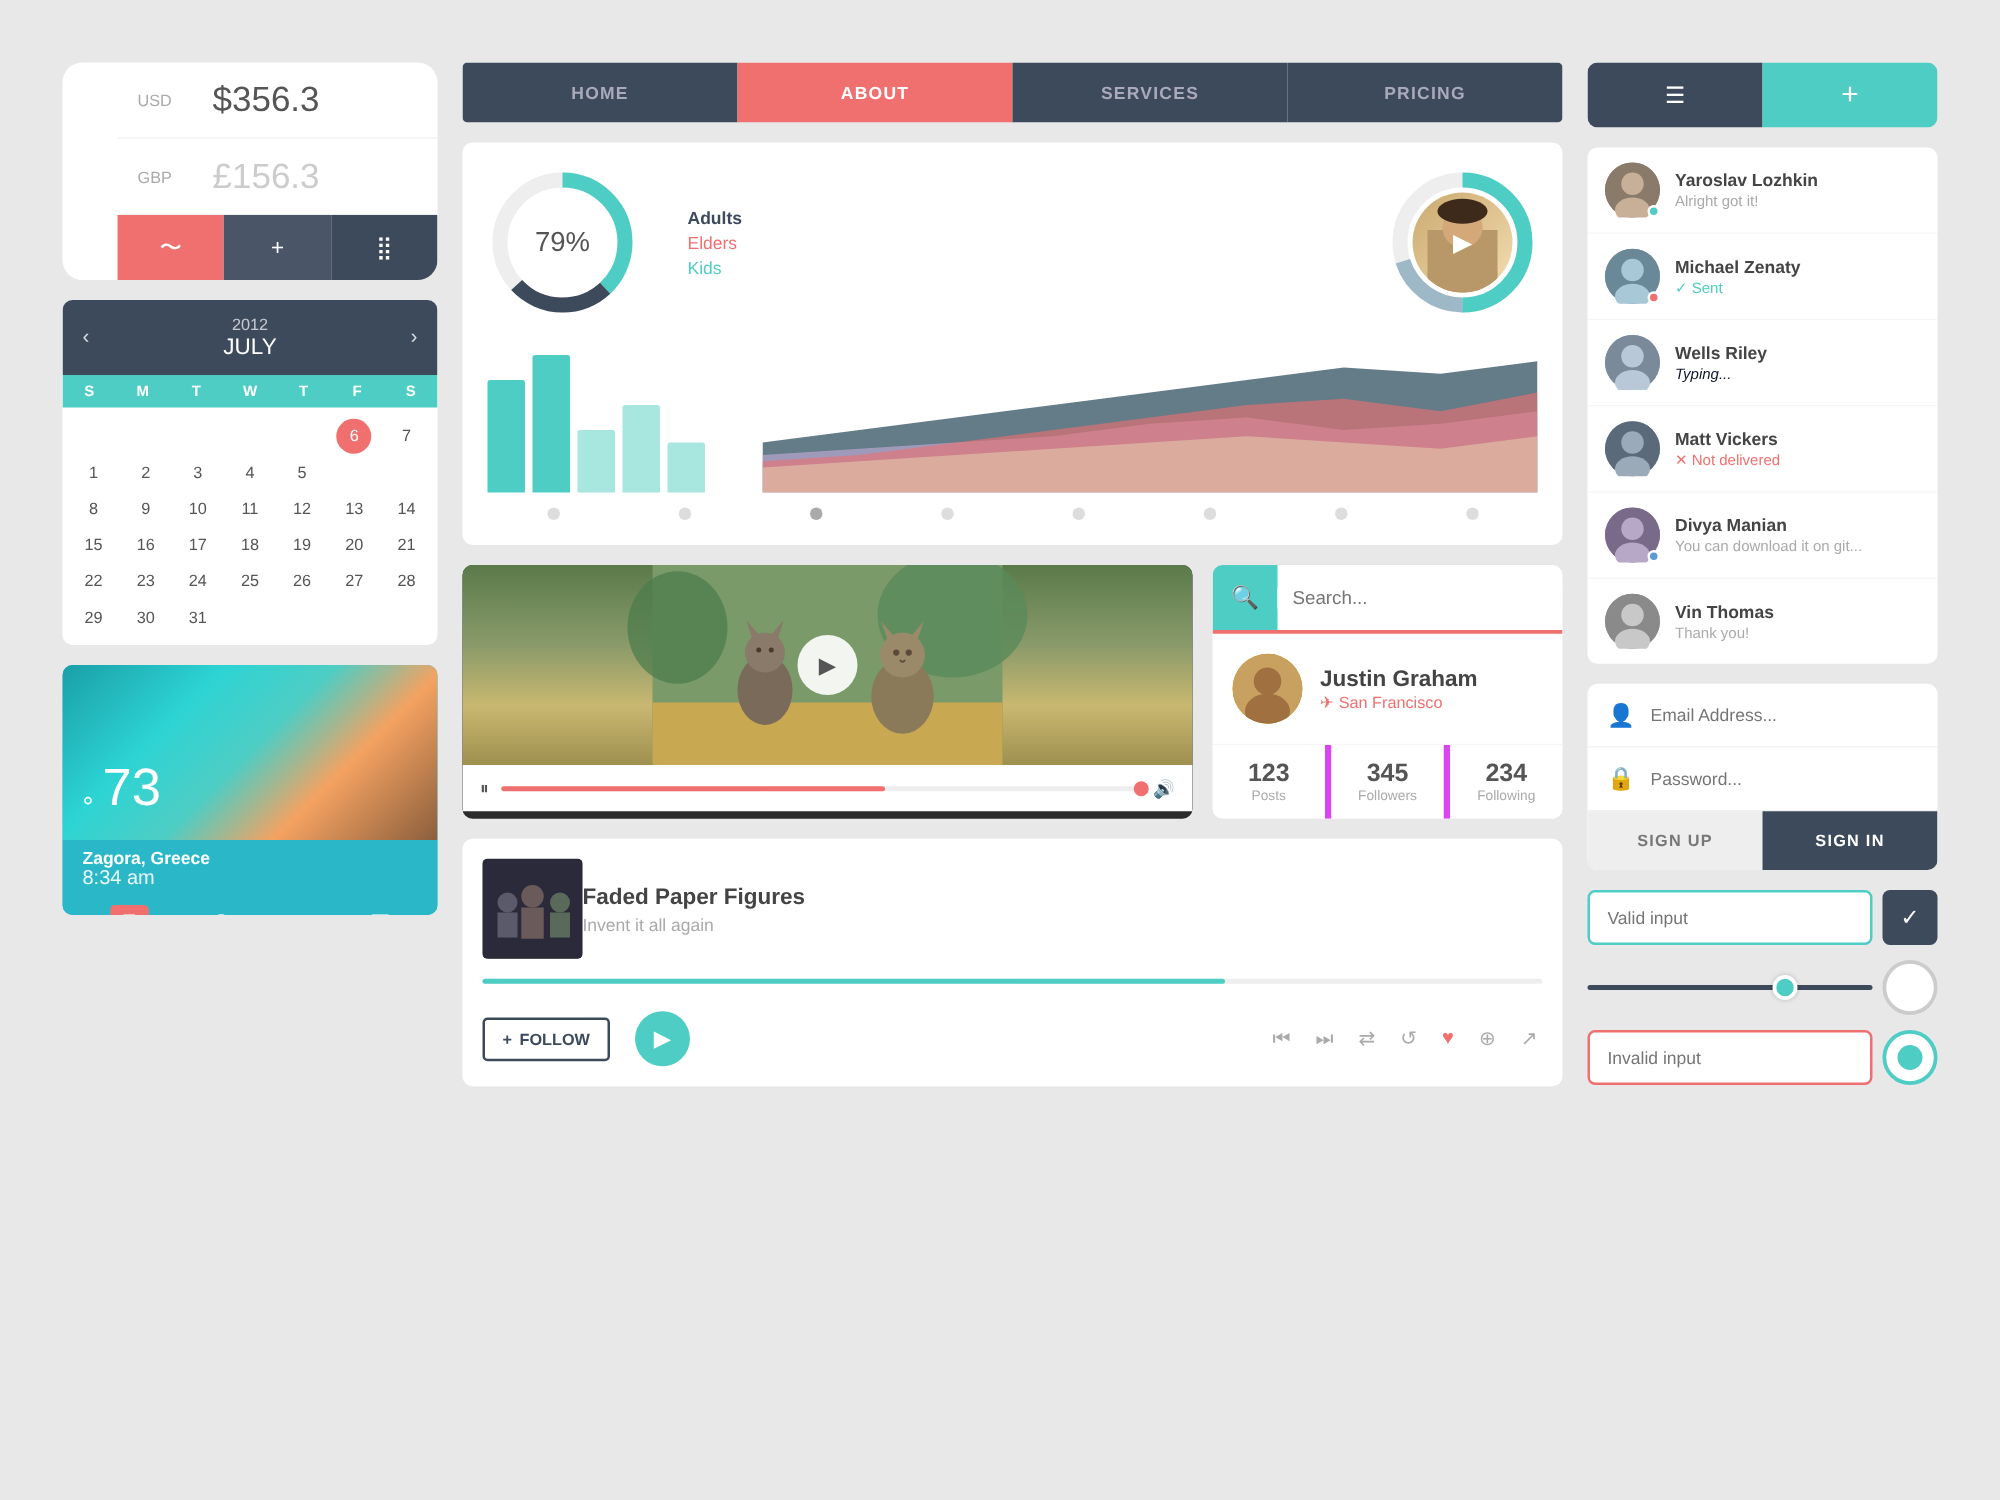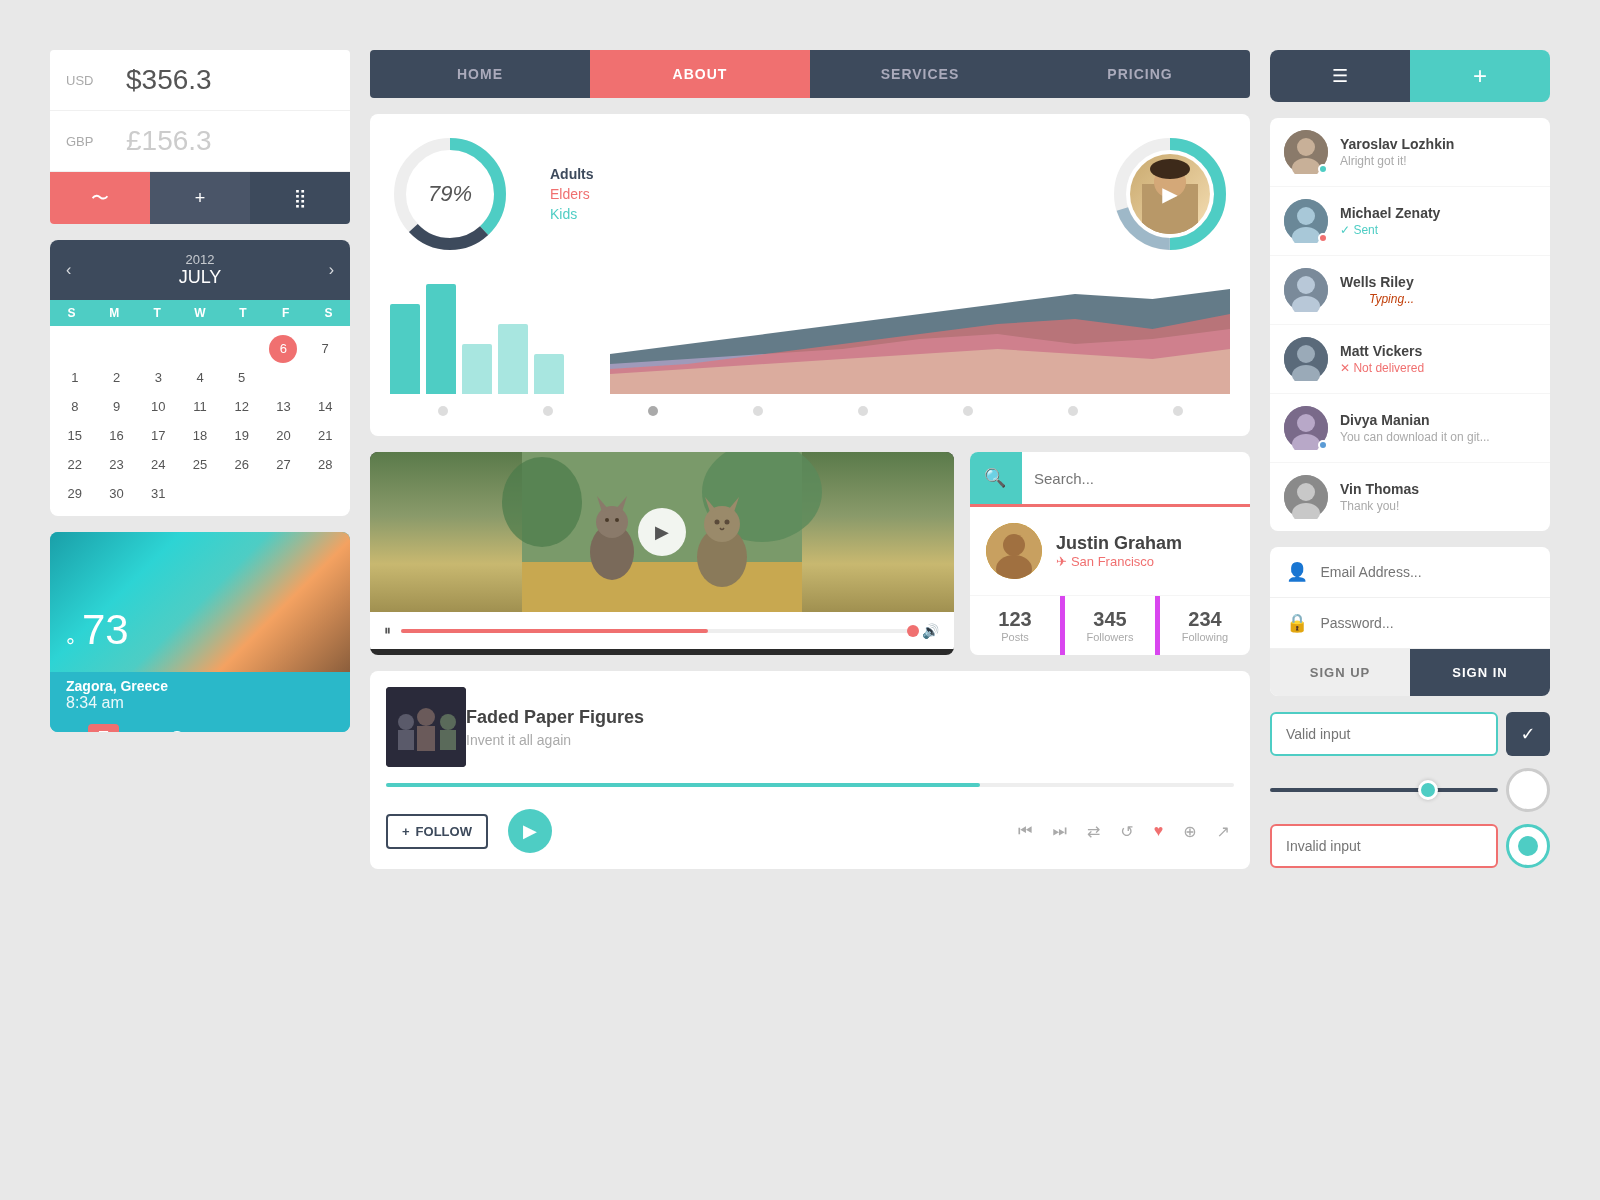--- a/index.html
+++ b/index.html
@@ -24,22 +24,23 @@
     
     .left-col {
       display: flex;
       flex-direction: column;
       gap: 16px;
     }
 
     
     .currency-widget {
       background: white;
-      border-radius: 4px;
-      overflow: hidden;
+      border-radius: 16px;
+      overflow: hidden;
+      padding-left: 44px;
     }
     .currency-row {
       display: flex;
       align-items: center;
       padding: 14px 16px;
       border-bottom: 1px solid #f0f0f0;
     }
     .currency-label {
       color: #aaa;
       font-size: 13px;
@@ -198,21 +199,20 @@
     .charts-top {
       display: flex;
       align-items: center;
       gap: 40px;
       margin-bottom: 20px;
     }
     .donut-container {
       position: relative;
       width: 120px;
       height: 120px;
-      font-style: italic;
     }
     .donut-container svg { width: 120px; height: 120px; }
     .donut-center {
       position: absolute;
       top: 50%; left: 50%;
       transform: translate(-50%, -50%);
       font-size: 22px;
       font-weight: 300;
       color: #555;
     }
@@ -524,21 +524,21 @@
       bottom: 0; right: 0;
       border: 2px solid white;
     }
     .msg-dot.green { background: #4ecdc4; }
     .msg-dot.red { background: #f07070; }
     .msg-dot.blue { background: #5b9bd5; }
     .msg-content { flex: 1; min-width: 0; }
     .msg-name { font-size: 14px; font-weight: 600; color: #444; }
     .msg-preview { font-size: 12px; color: #aaa; margin-top: 2px; white-space: nowrap; overflow: hidden; text-overflow: ellipsis; }
     .msg-preview.sent { color: #4ecdc4; }
-    .msg-preview.typing { color: #c2410c; font-style: italic; margin-left: 29px; }
+    .msg-preview.typing { color: #0f172a; font-style: italic; }
     .msg-preview.not-delivered { color: #f07070; }
 
     
     .login-form {
       background: white;
       border-radius: 8px;
       overflow: hidden;
     }
     .login-input-row {
       display: flex;

